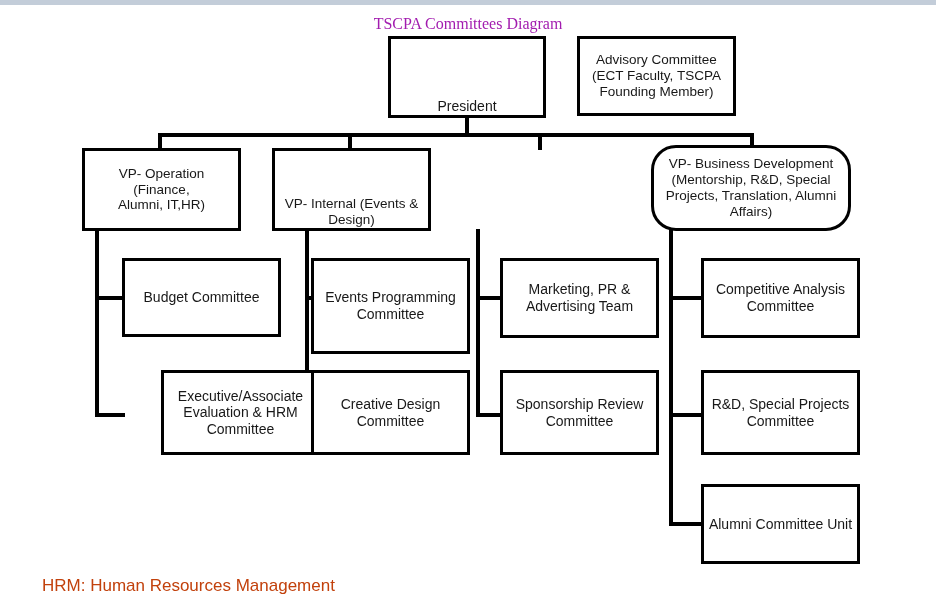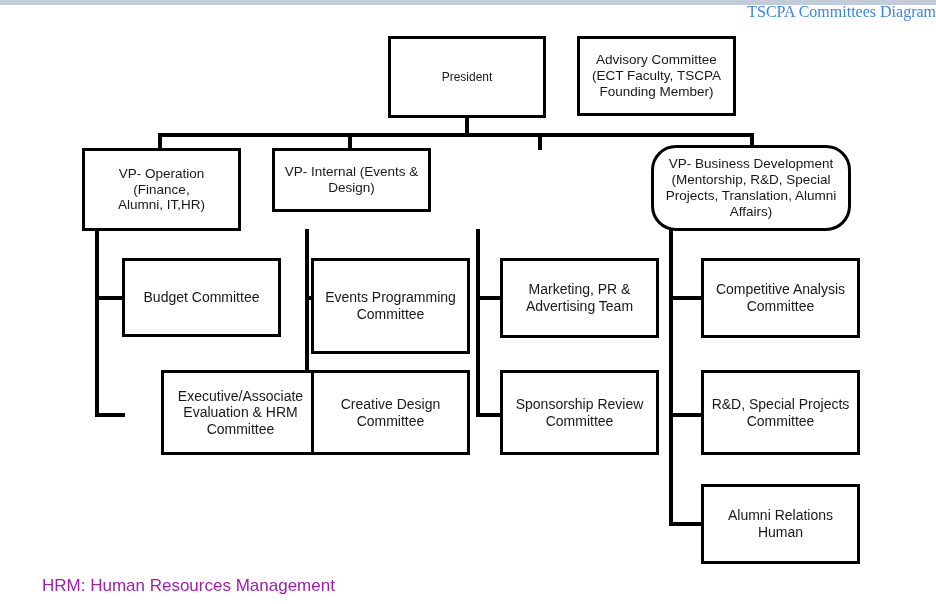--- a/index.html
+++ b/index.html
@@ -22,36 +22,36 @@
     left: 0;
     top: 0;
     width: 936px;
     height: 5px;
     background: #c3cdd9;
   }
   
   .diagram-title {
     position: absolute;
     left: 0;
-    top: 3px;
+    top: 15px;
     width: 936px;
-    text-align: right;
+    text-align: center;
     font-family: "Liberation Serif", serif;
     font-size: 16px;
-    color: #3b82f6;
+    color: #a21caf;
     white-space: nowrap;
   }
   
   .footnote {
     position: absolute;
     left: 42px;
     top: 576px;
     font-family: "Liberation Sans", sans-serif;
     font-size: 17px;
-    color: #a21caf;
+    color: #c2410c;
     white-space: nowrap;
   }
   
   .node {
     position: absolute;
     box-sizing: border-box;
     background: #ffffff;
     border: 3px solid #000000;
     display: flex;
     align-items: center;
@@ -60,21 +60,21 @@
     color: #181818;
     font-family: Liberation Sans, sans-serif;
     line-height: 1.18;
     z-index: 3;
   }
   .node .label {
     display: block;
     padding: 0 4px;
     white-space: pre-line;
   }
-  .node.lvl1 { font-size: 12px; }
+  .node.lvl1 { font-size: 14px; align-items: flex-end; }
   .node.lvl2 { font-size: 13.5px; }
   .node.lvl3 { font-size: 14px; }
 
   
   .edge {
     position: absolute;
     background: #000000;
     z-index: 1;
   }
 </style>
@@ -121,21 +121,21 @@
     <span class="label">Advisory Committee
 (ECT Faculty, TSCPA
 Founding Member)</span>
   </div>
 
   <div class="node lvl2" style="left:82px; top:148px; width:159px; height:83px;">
     <span class="label">VP- Operation (Finance,
 Alumni, IT,HR)</span>
   </div>
 
-  <div class="node lvl2" style="left:272px; top:148px; width:159px; height:64px;">
+  <div class="node lvl2" style="left:272px; top:148px; width:159px; height:83px;align-items:flex-end;">
     <span class="label">VP- Internal (Events &amp;
 Design)</span>
   </div>
 
 
   <div class="node lvl2" style="left:651px; top:145px; width:200px; height:86px;border-radius:25px;">
     <span class="label">VP- Business Development
 (Mentorship, R&amp;D, Special
 Projects, Translation, Alumni
 Affairs)</span>
@@ -175,18 +175,18 @@
     <span class="label">Competitive Analysis
 Committee</span>
   </div>
 
   <div class="node lvl3" style="left:701px; top:370px; width:159px; height:85px;">
     <span class="label">R&amp;D, Special Projects
 Committee</span>
   </div>
 
   <div class="node lvl3" style="left:701px; top:484px; width:159px; height:80px;">
-    <span class="label">Alumni Relations Human</span>
+    <span class="label">Alumni Committee Unit</span>
   </div>
 
   <div class="footnote">HRM: Human Resources Management</div>
 
 </div>
 
 </body></html>

